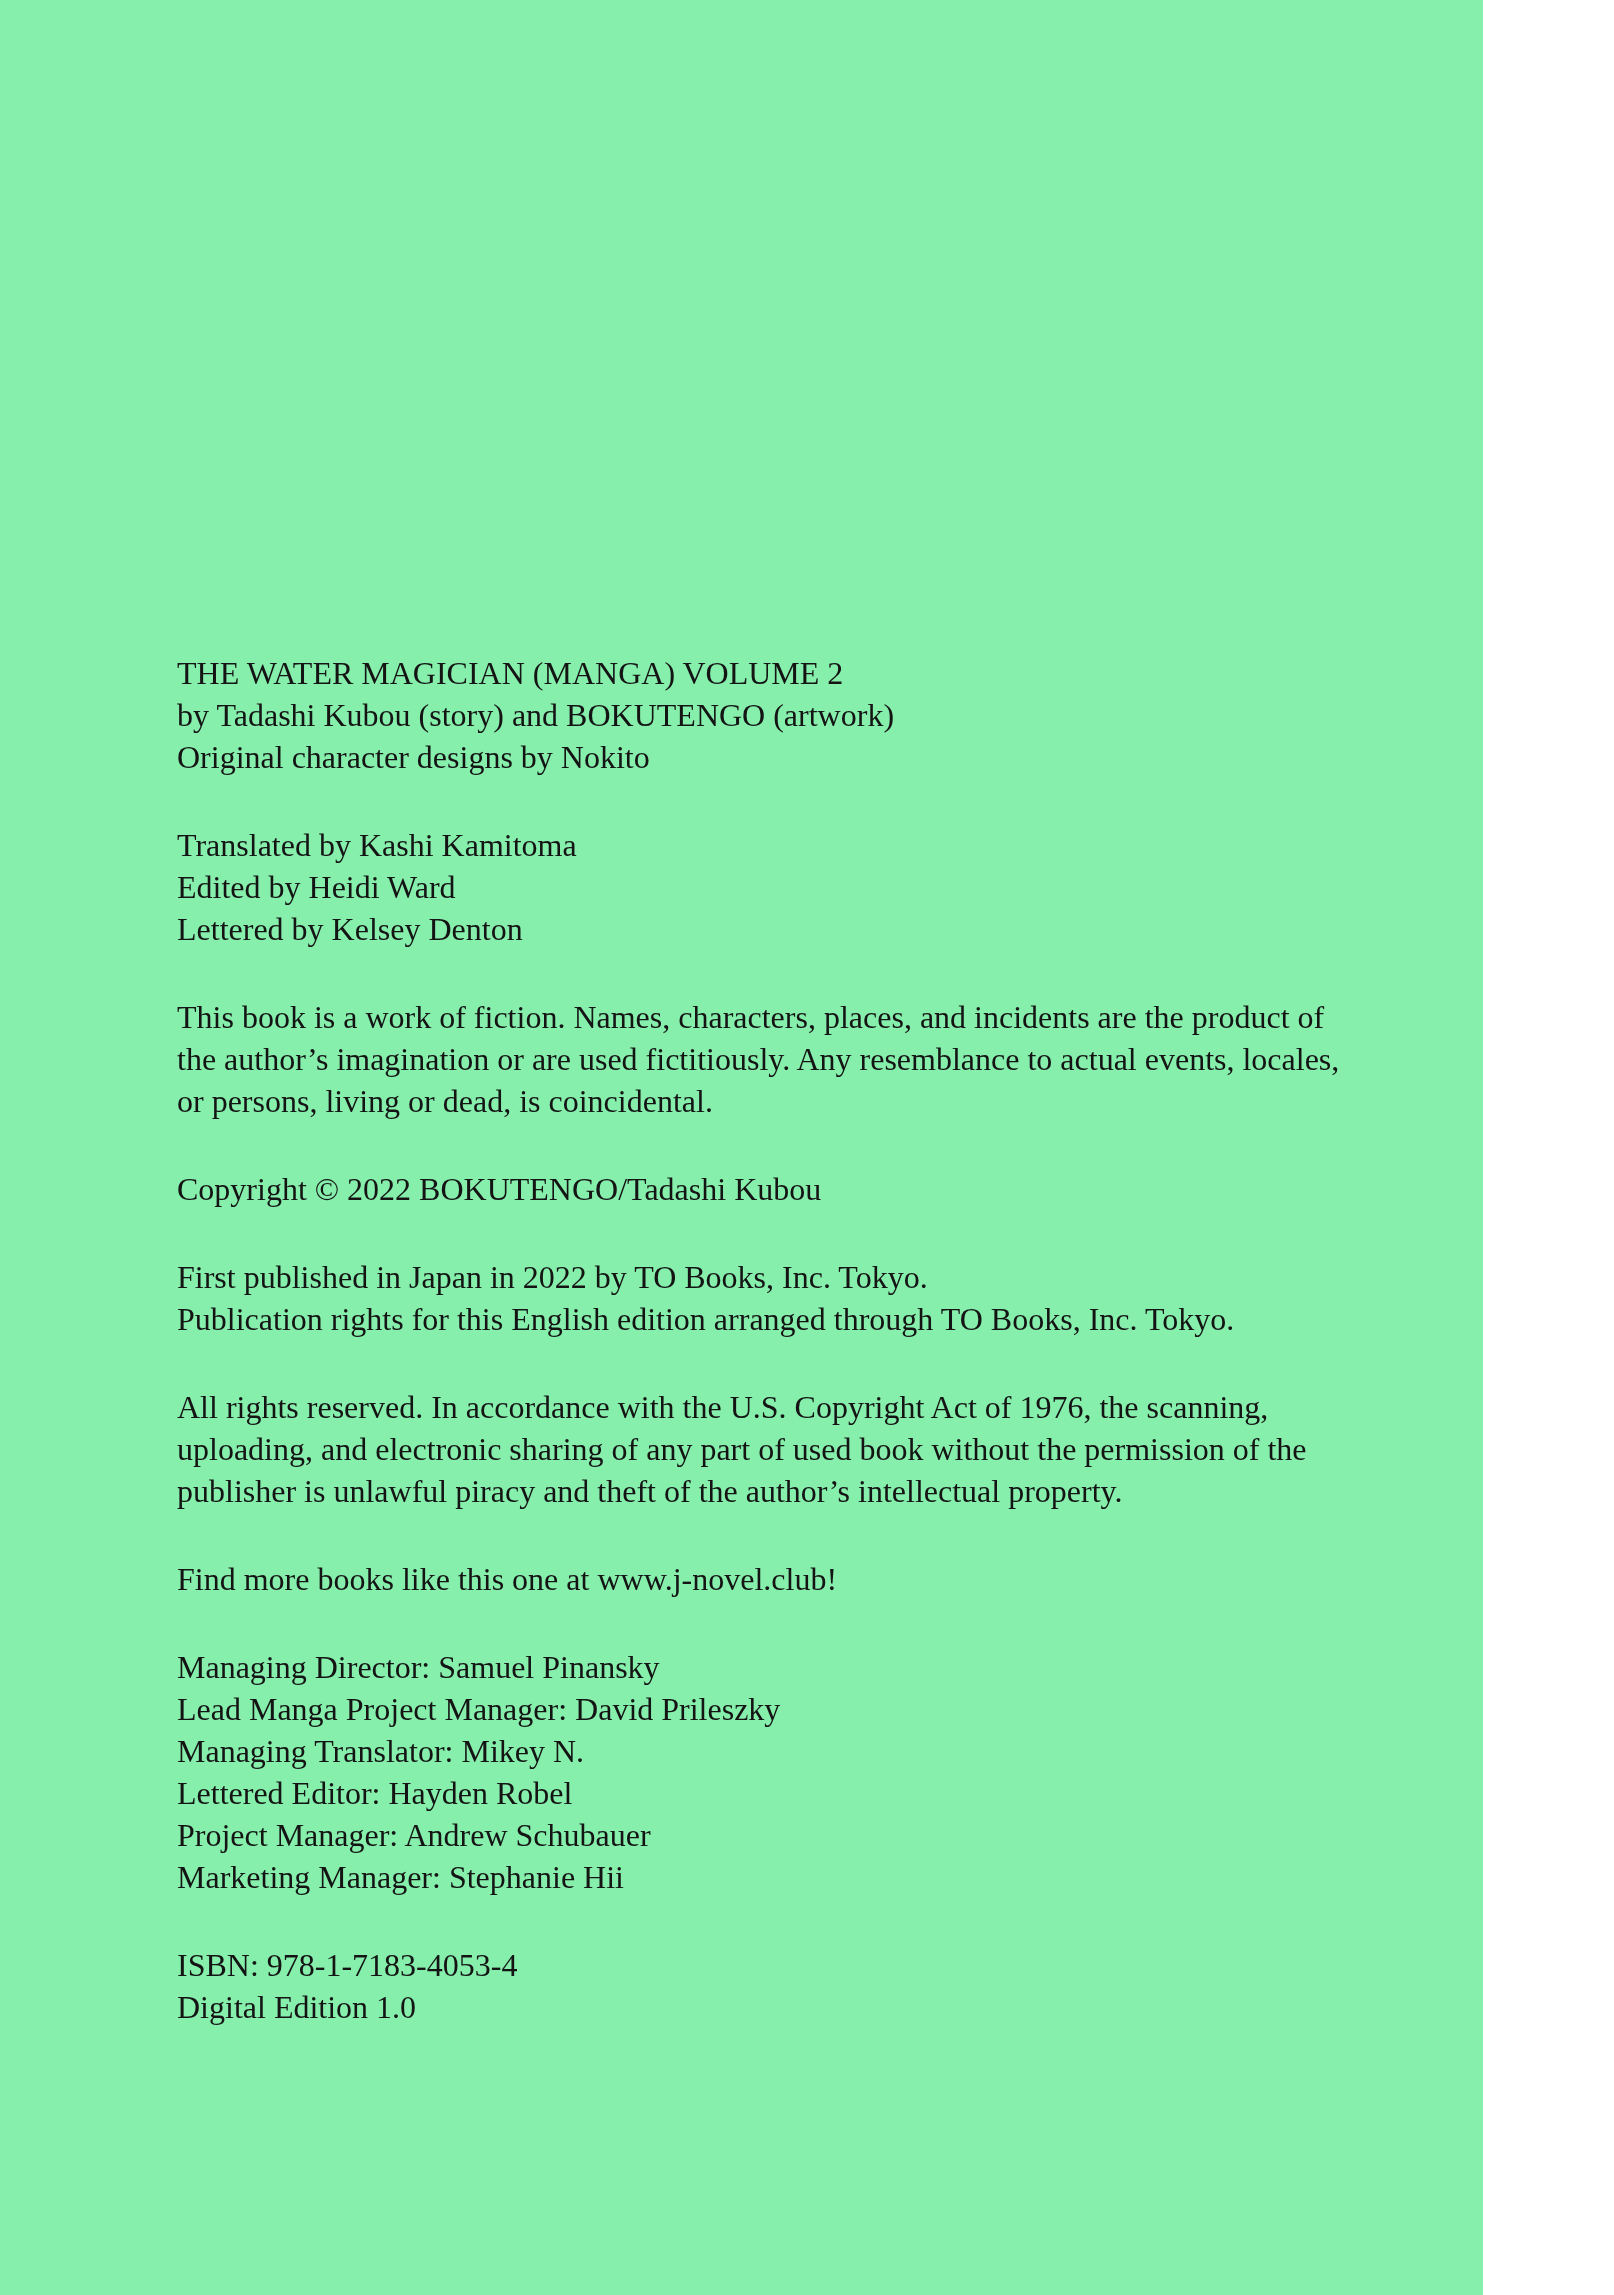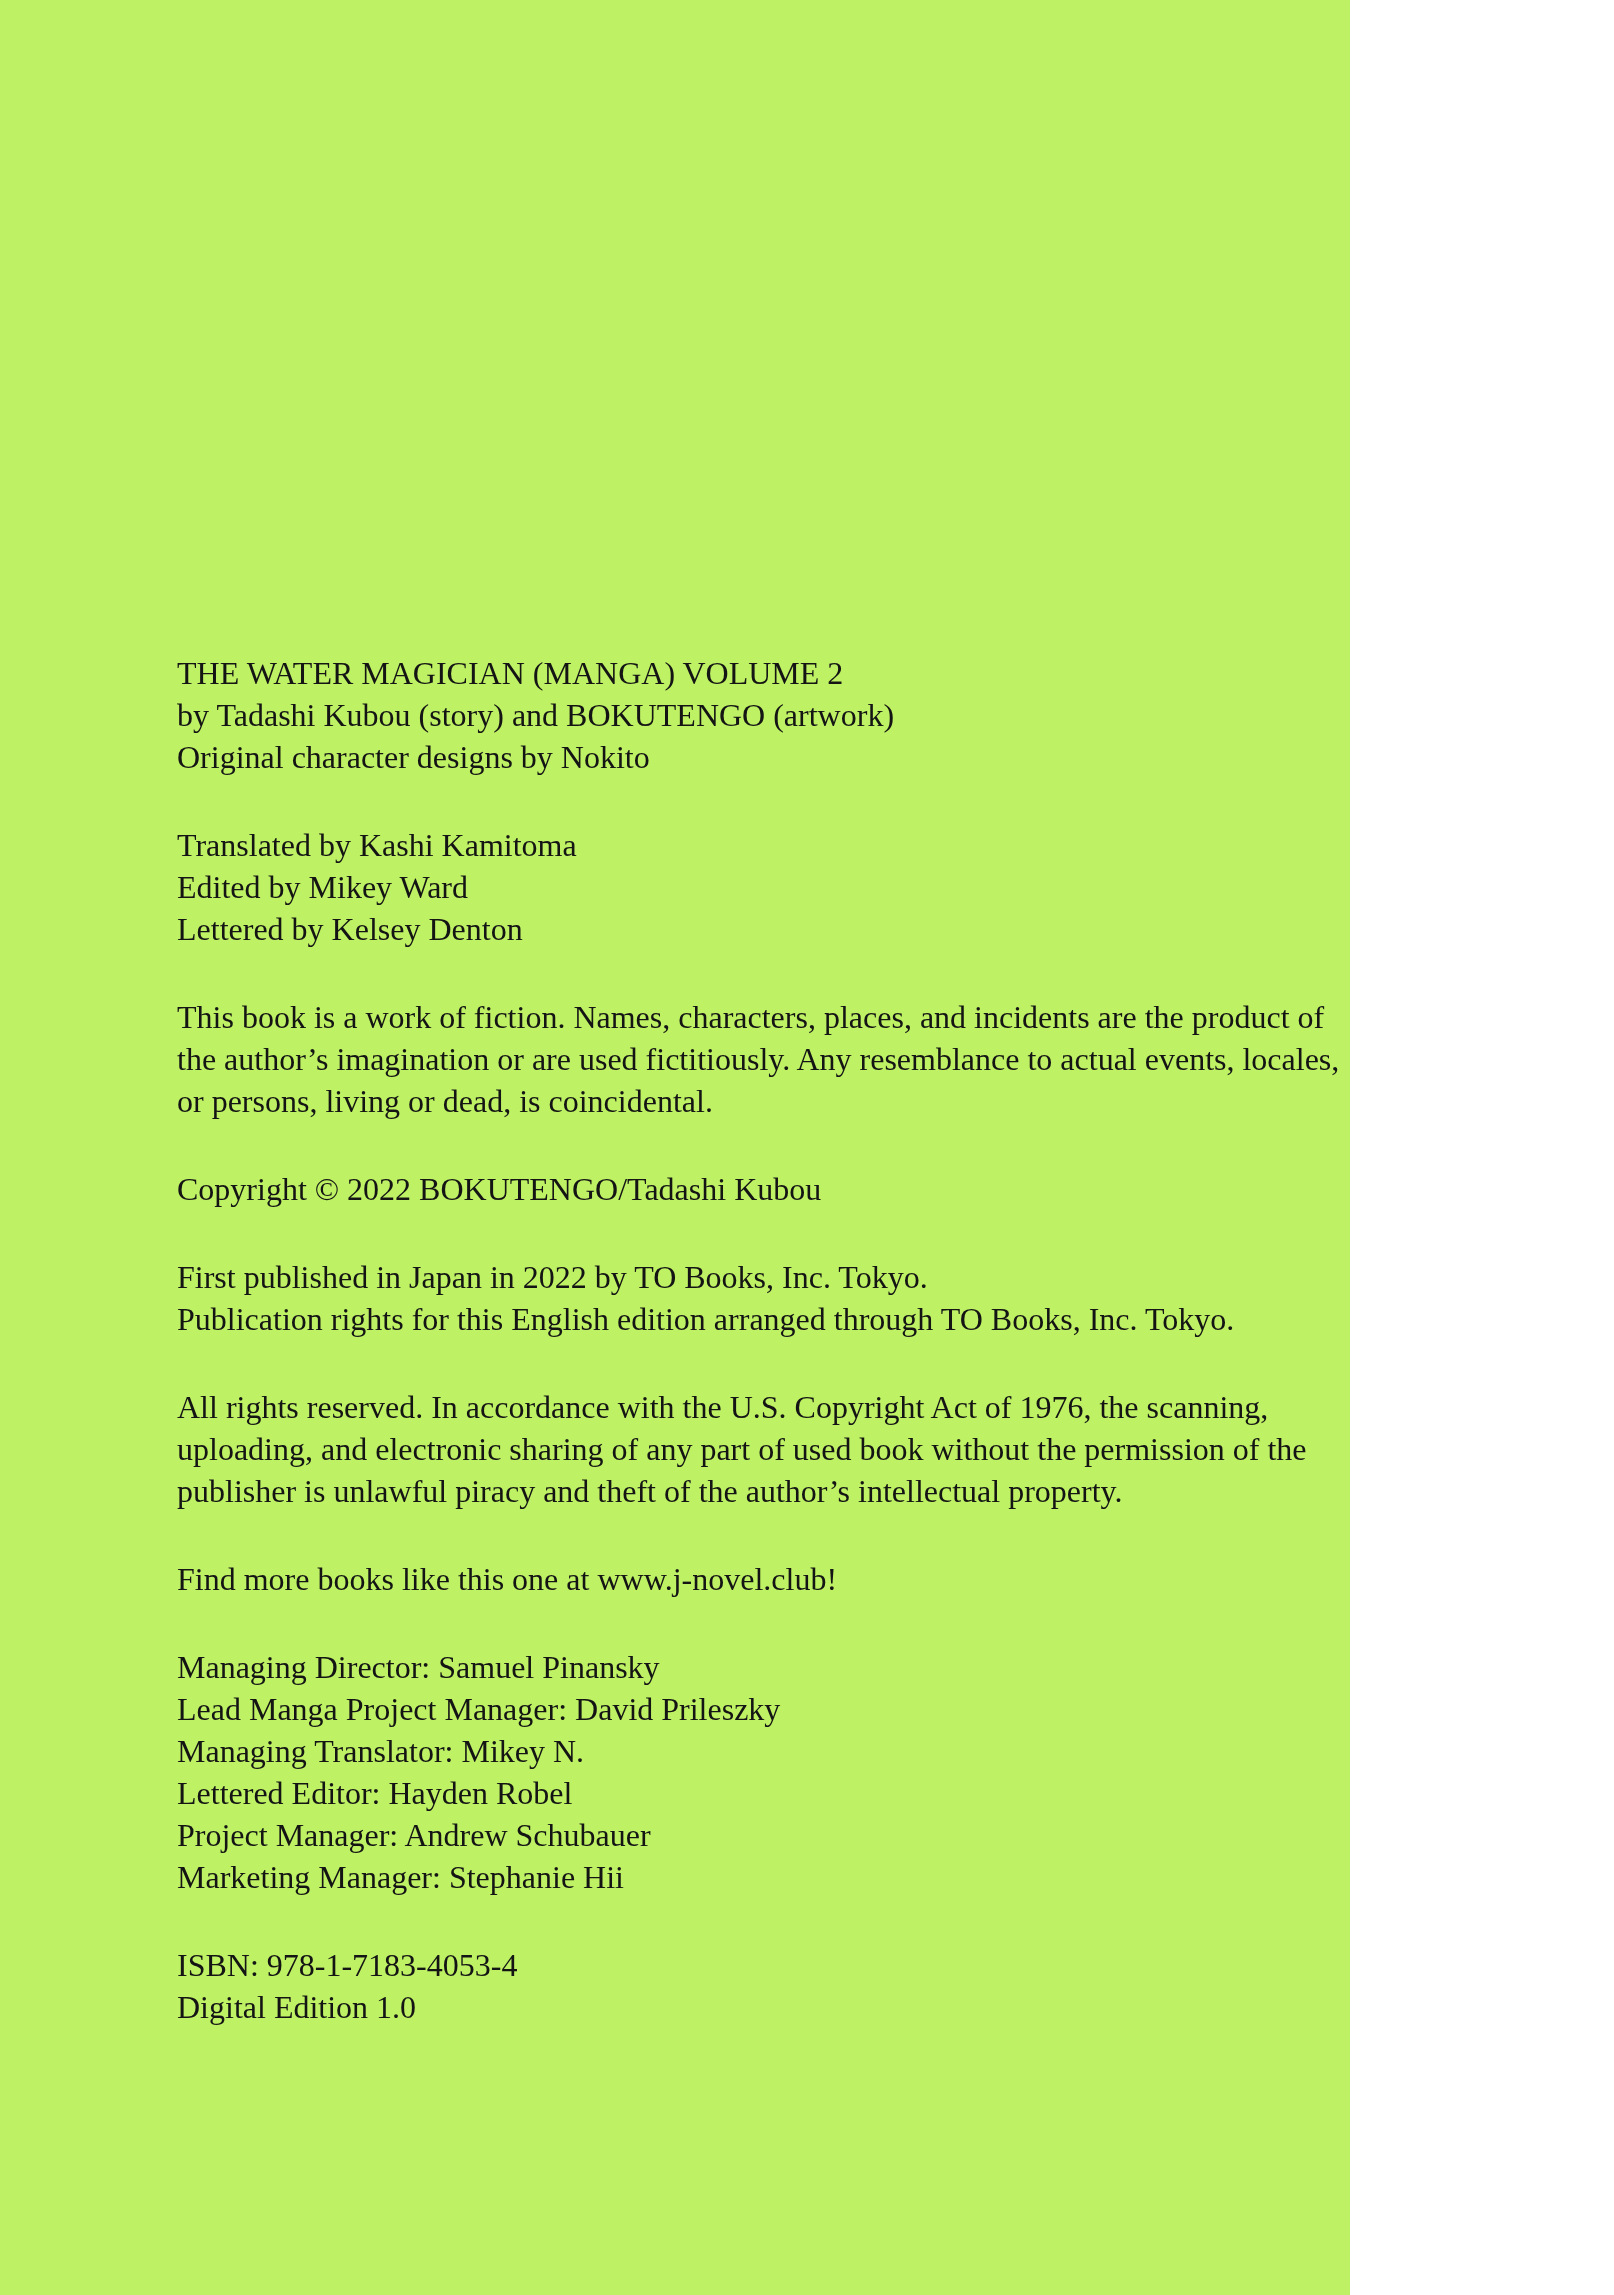--- a/index.html
+++ b/index.html
@@ -9,23 +9,23 @@
   body {
     width: 1614px;
     height: 2295px;
     background: #ffffff;
     font-family: "Liberation Serif", "DejaVu Serif", serif;
     color: #141414;
     overflow: hidden;
   }
   .page {
     position: relative;
-    width: 1350px;
+    width: 1483px;
     height: 2295px;
-    background: #bef264;
+    background: #86efac;
   }
   .colophon {
     position: absolute;
     left: 177px;
     top: 652px;
     width: 1396px;
     font-size: 32px;
     line-height: 42px;
     font-weight: 400;
     letter-spacing: 0;
@@ -47,21 +47,21 @@
   <div class="colophon">
 
     <div class="para">
       <div class="line">THE WATER MAGICIAN (MANGA) VOLUME 2</div>
       <div class="line">by Tadashi Kubou (story) and BOKUTENGO (artwork)</div>
       <div class="line">Original character designs by Nokito</div>
     </div>
 
     <div class="para">
       <div class="line">Translated by Kashi Kamitoma</div>
-      <div class="line">Edited by Mikey Ward</div>
+      <div class="line">Edited by Heidi Ward</div>
       <div class="line">Lettered by Kelsey Denton</div>
     </div>
 
     <div class="para">
       <div class="line">This book is a work of fiction. Names, characters, places, and incidents are the product of</div>
       <div class="line">the author’s imagination or are used fictitiously. Any resemblance to actual events, locales,</div>
       <div class="line">or persons, living or dead, is coincidental.</div>
     </div>
 
     <div class="para">

